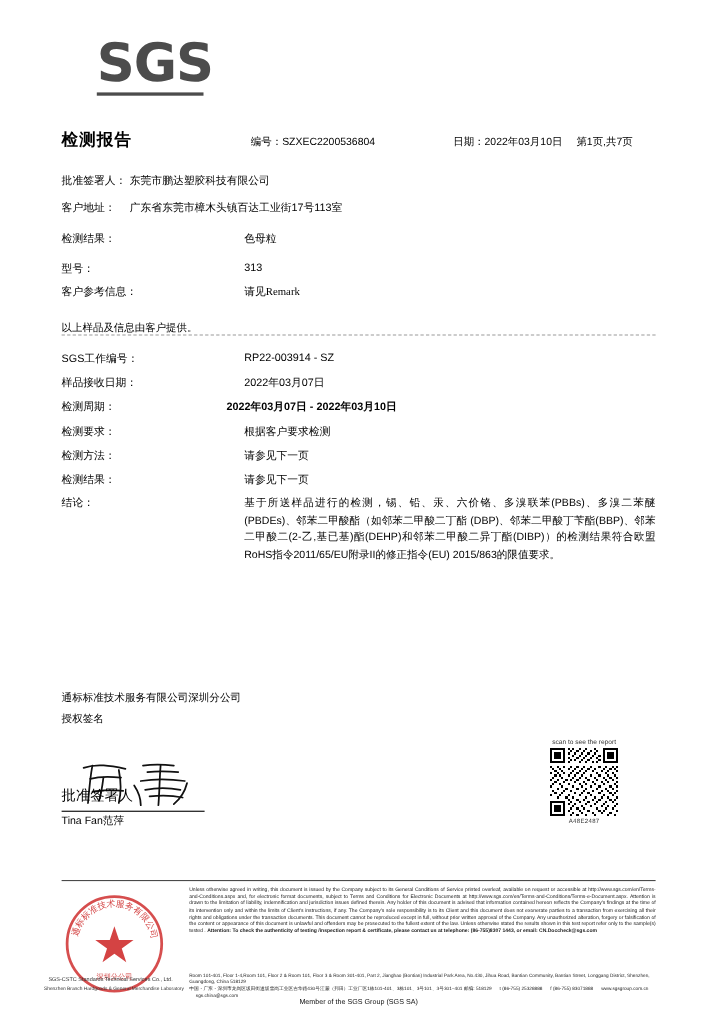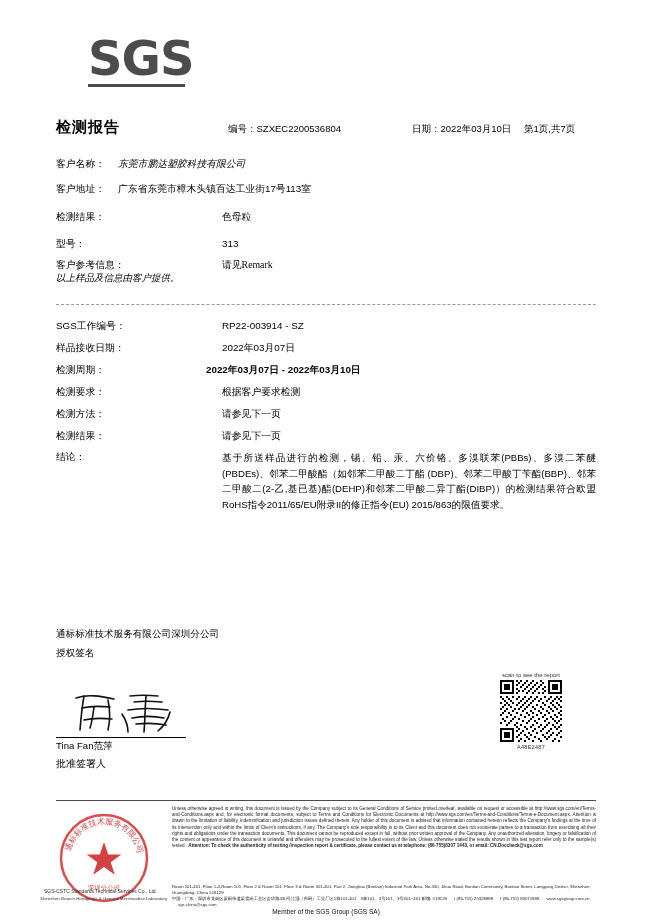--- a/index.html
+++ b/index.html
@@ -135,22 +135,22 @@
     position: absolute;
     left: 56px;
     top: 737px;
     width: 130px;
     border-top: 1px solid #000;
     height: 0;
   }
   .sig-role {
     position: absolute;
     left: 56px;
-    top: 757px;
-    font-size: 10px;
+    top: 714px;
+    font-size: 13px;
   }
 
   
   .qr-wrap {
     position: absolute;
     left: 500px;
     top: 672px;
     text-align: center;
   }
   .qr-caption {
@@ -250,41 +250,41 @@
     <div class="logo-text">SGS</div>
     <div class="logo-rule"></div>
   </div>
 
   <div class="doc-title">检测报告</div>
   <div class="hdr-no">编号：SZXEC2200536804</div>
   <div class="hdr-date">日期：2022年03月10日</div>
   <div class="hdr-page">第1页,共7页</div>
 
   <div class="field" style="left:56px; top:158px;">
-    <span class="lbl">客户名称：</span>
-    <span class="val" style="left:62px;font-style:italic;">东莞市鹏达塑胶科技有限公司</span>
+    <span class="lbl">批准签署人：</span>
+    <span class="val" style="left:62px;">东莞市鹏达塑胶科技有限公司</span>
   </div>
   <div class="field" style="left:56px; top:183px;">
     <span class="lbl">客户地址：</span>
     <span class="val" style="left:62px;">广东省东莞市樟木头镇百达工业街17号113室</span>
   </div>
 
   <div class="field" style="left:56px; top:211px;">
     <span class="lbl">检测结果：</span>
     <span class="val" style="left:166px;">色母粒</span>
   </div>
   <div class="field" style="left:56px; top:238px;">
     <span class="lbl">型号：</span>
     <span class="val" style="left:166px;">313</span>
   </div>
   <div class="field" style="left:56px; top:259px;">
     <span class="lbl">客户参考信息：</span>
     <span class="val" style="left:166px;font-family:Liberation Serif, serif;">请见Remark</span>
   </div>
-  <div class="note" style="top:272px;font-style:italic;">以上样品及信息由客户提供。</div>
+  <div class="note" style="top:292px;">以上样品及信息由客户提供。</div>
 
   <div class="divider" style="top:304px;"></div>
 
   <div class="field" style="left:56px; top:320px;">
     <span class="lbl">SGS工作编号：</span>
     <span class="val" style="left:166px;">RP22-003914 - SZ</span>
   </div>
   <div class="field" style="left:56px; top:342px;">
     <span class="lbl">样品接收日期：</span>
     <span class="val" style="left:166px;">2022年03月07日</span>

